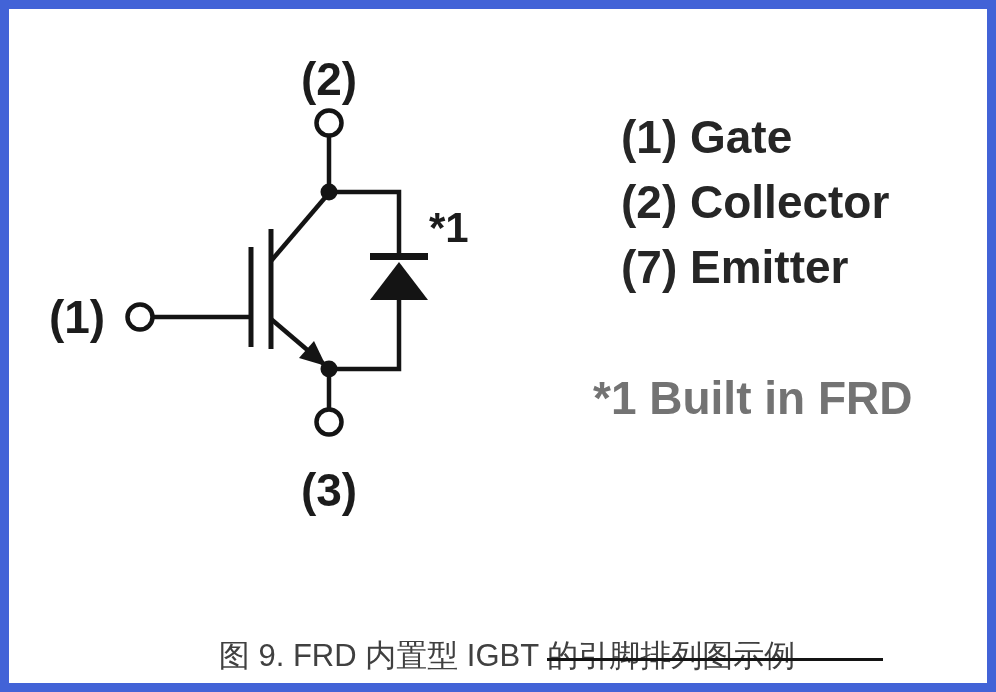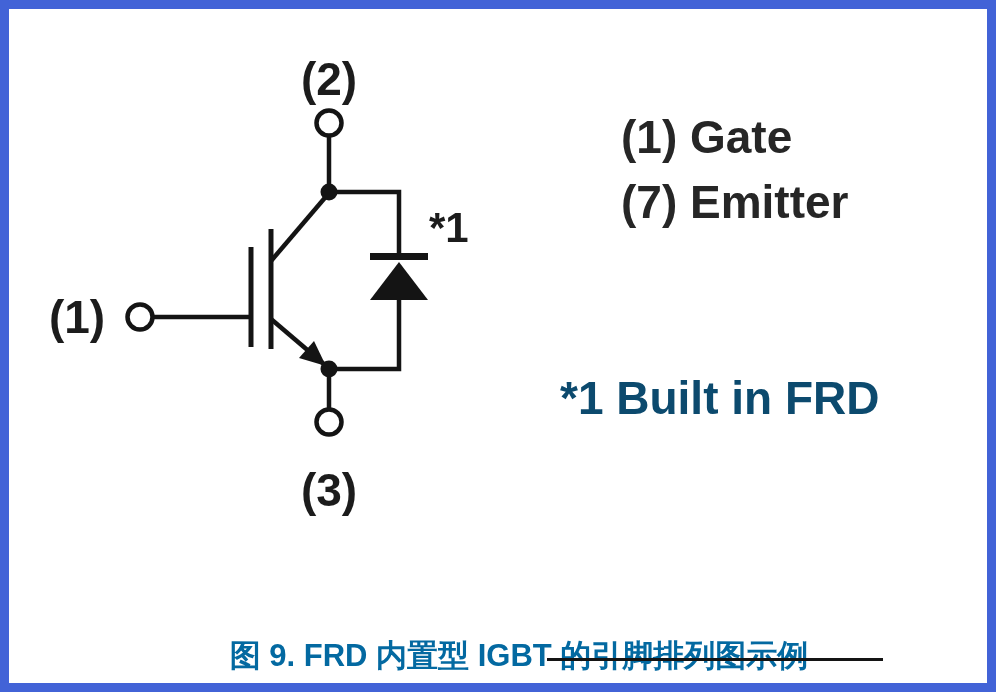--- a/index.html
+++ b/index.html
@@ -23,34 +23,34 @@
     left:600px;top:96px;
     font-size:46px;
     font-weight:bold;
     color:#262626;
     line-height:65px;
     white-space:nowrap;
     margin-left:12px;
   }
   .footnote{
     position:absolute;
-    left:551px;top:362px;
+    left:584px;top:362px;
     font-size:46px;
     font-weight:bold;
-    color:#0c4a6e;
+    color:#737373;
     white-space:nowrap;
   }
   .caption{
     position:absolute;
-    left:60px;top:626px;
+    left:48px;top:626px;
     width:900px;
     text-align:center;
     font-size:31px;
-    font-weight:bold;
-    color:#0369a1;
+    font-weight:normal;
+    color:#404040;
     white-space:nowrap;
   }
   .caption-line{
     position:absolute;
     left:538px;top:649px;
     width:336px;height:3px;
     background:#141414;
   }
   .watermark{
     position:absolute;
@@ -96,20 +96,21 @@
     <circle cx="131" cy="308" r="12.5" fill="#ffffff" stroke="#141414" stroke-width="4.5"></circle>
 
     <text x="320" y="86" text-anchor="middle" font-size="46">(2)</text>
     <text x="320" y="497" text-anchor="middle" font-size="46">(3)</text>
     <text x="68" y="324" text-anchor="middle" font-size="46">(1)</text>
     <text x="420" y="233" text-anchor="start" font-size="42">*1</text>
   </svg>
 
   <div class="legend">
     <div>(1) Gate</div>
+    <div>(2) Collector</div>
     <div>(7) Emitter</div>
   </div>
 
   <div class="footnote">*1 Built in FRD</div>
 
   <div class="caption">图 9. FRD 内置型 IGBT 的引脚排列图示例</div>
   <div class="caption-line"></div>
 
 
 </div>

